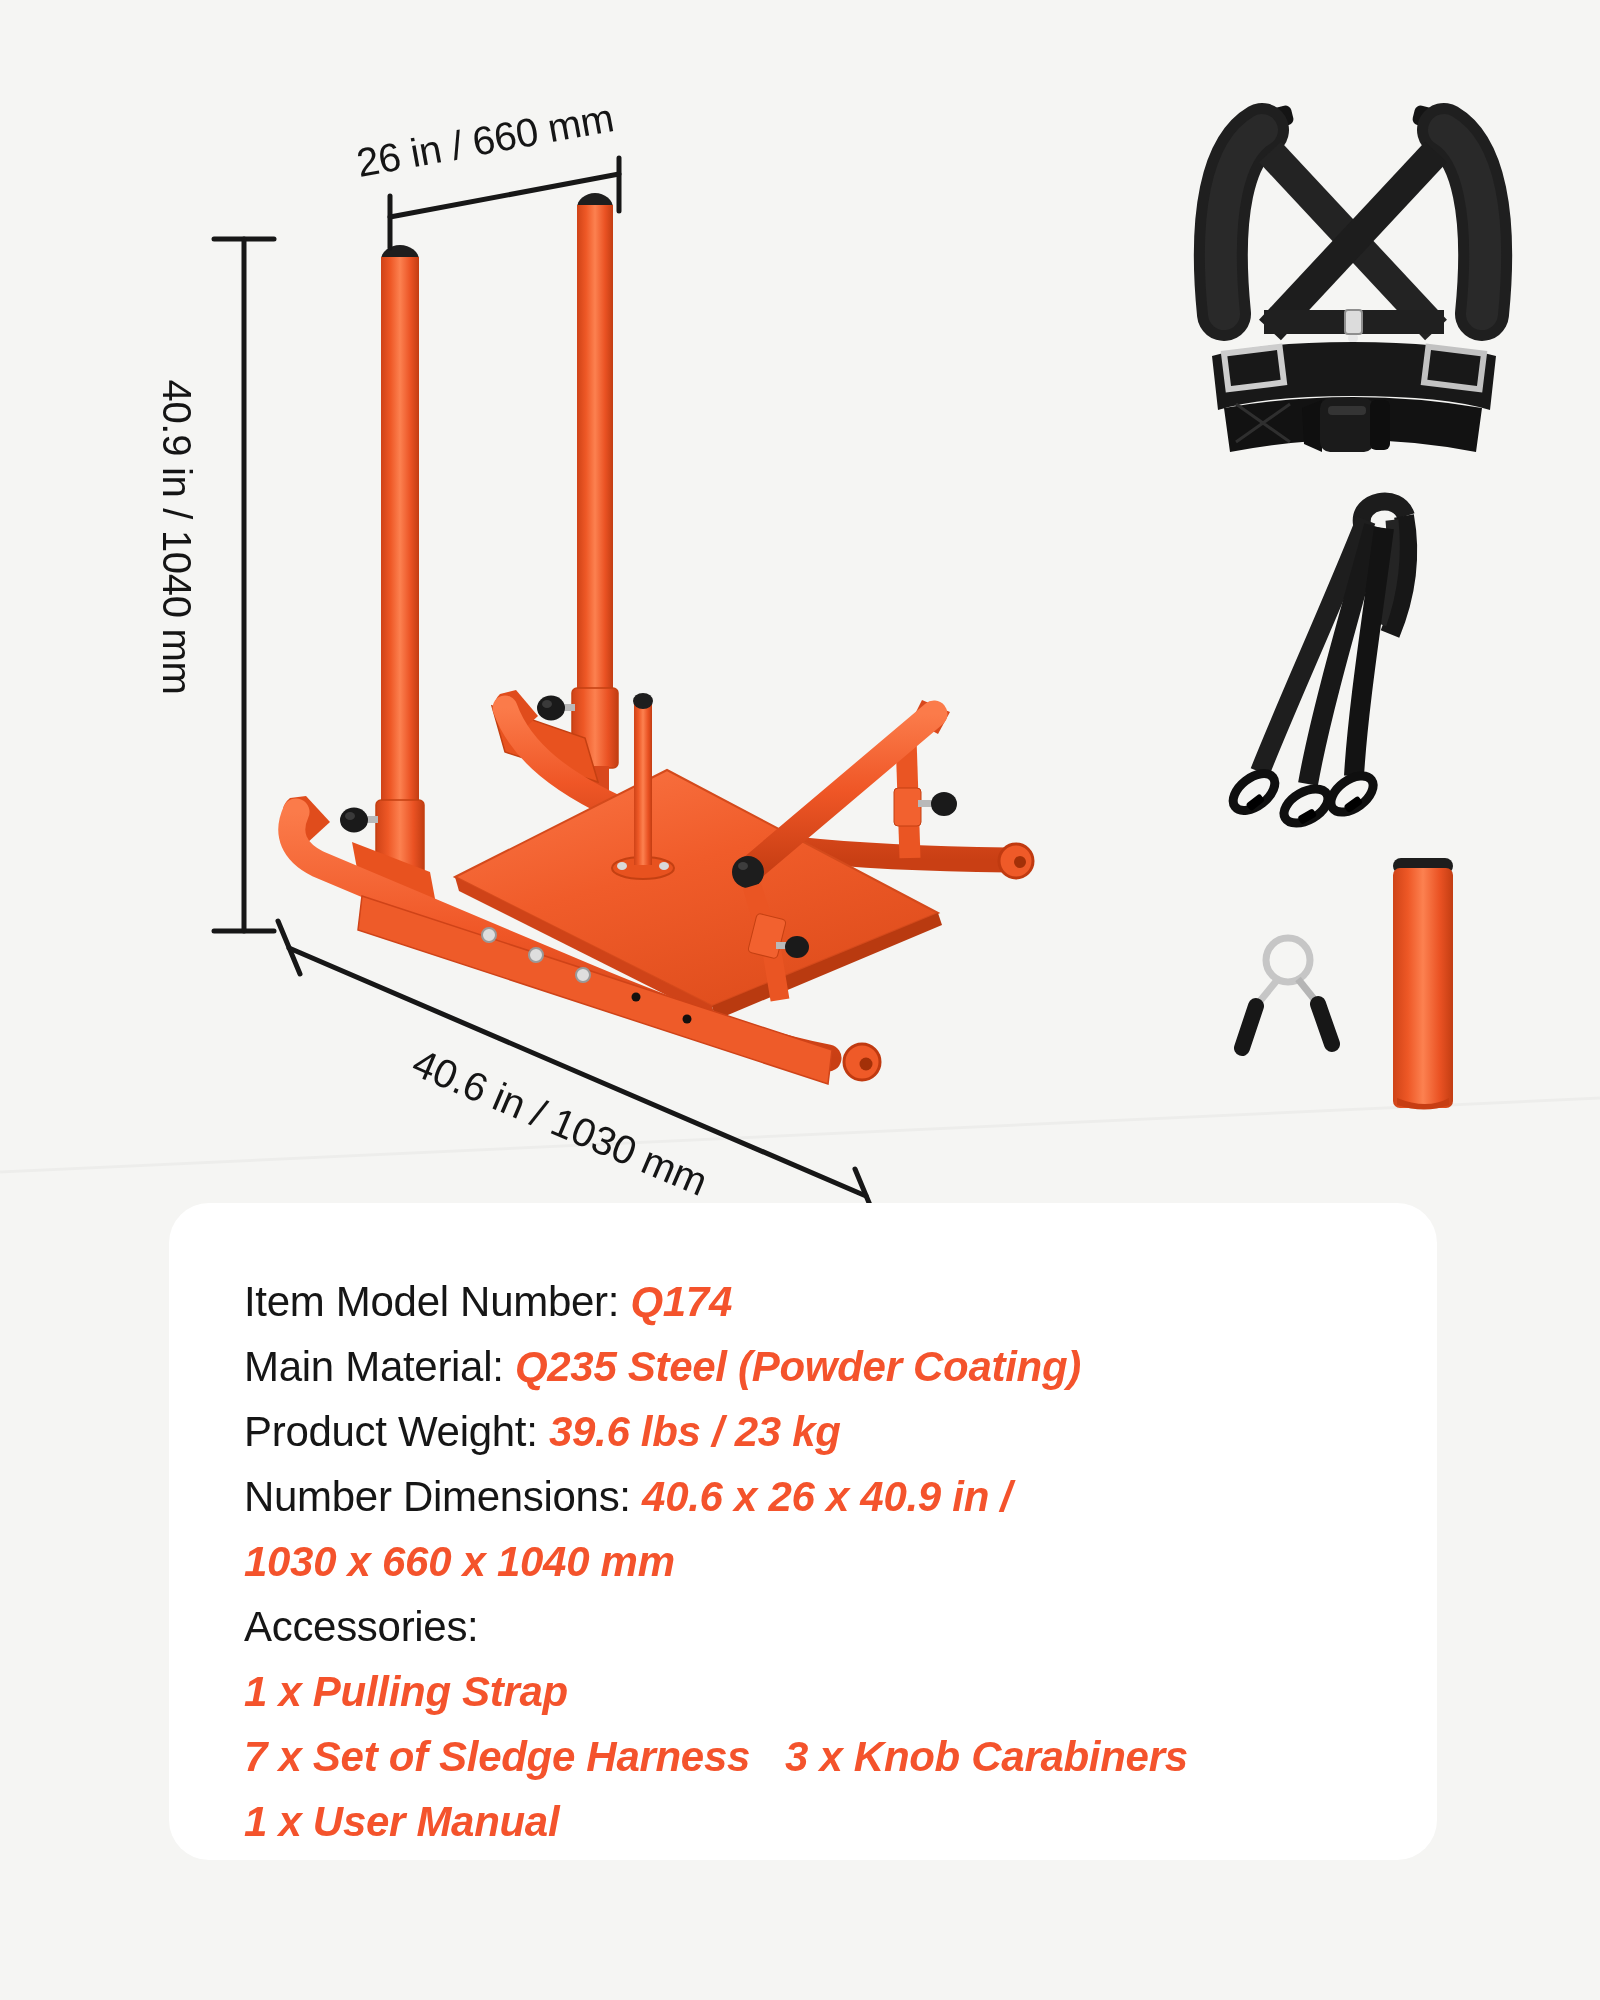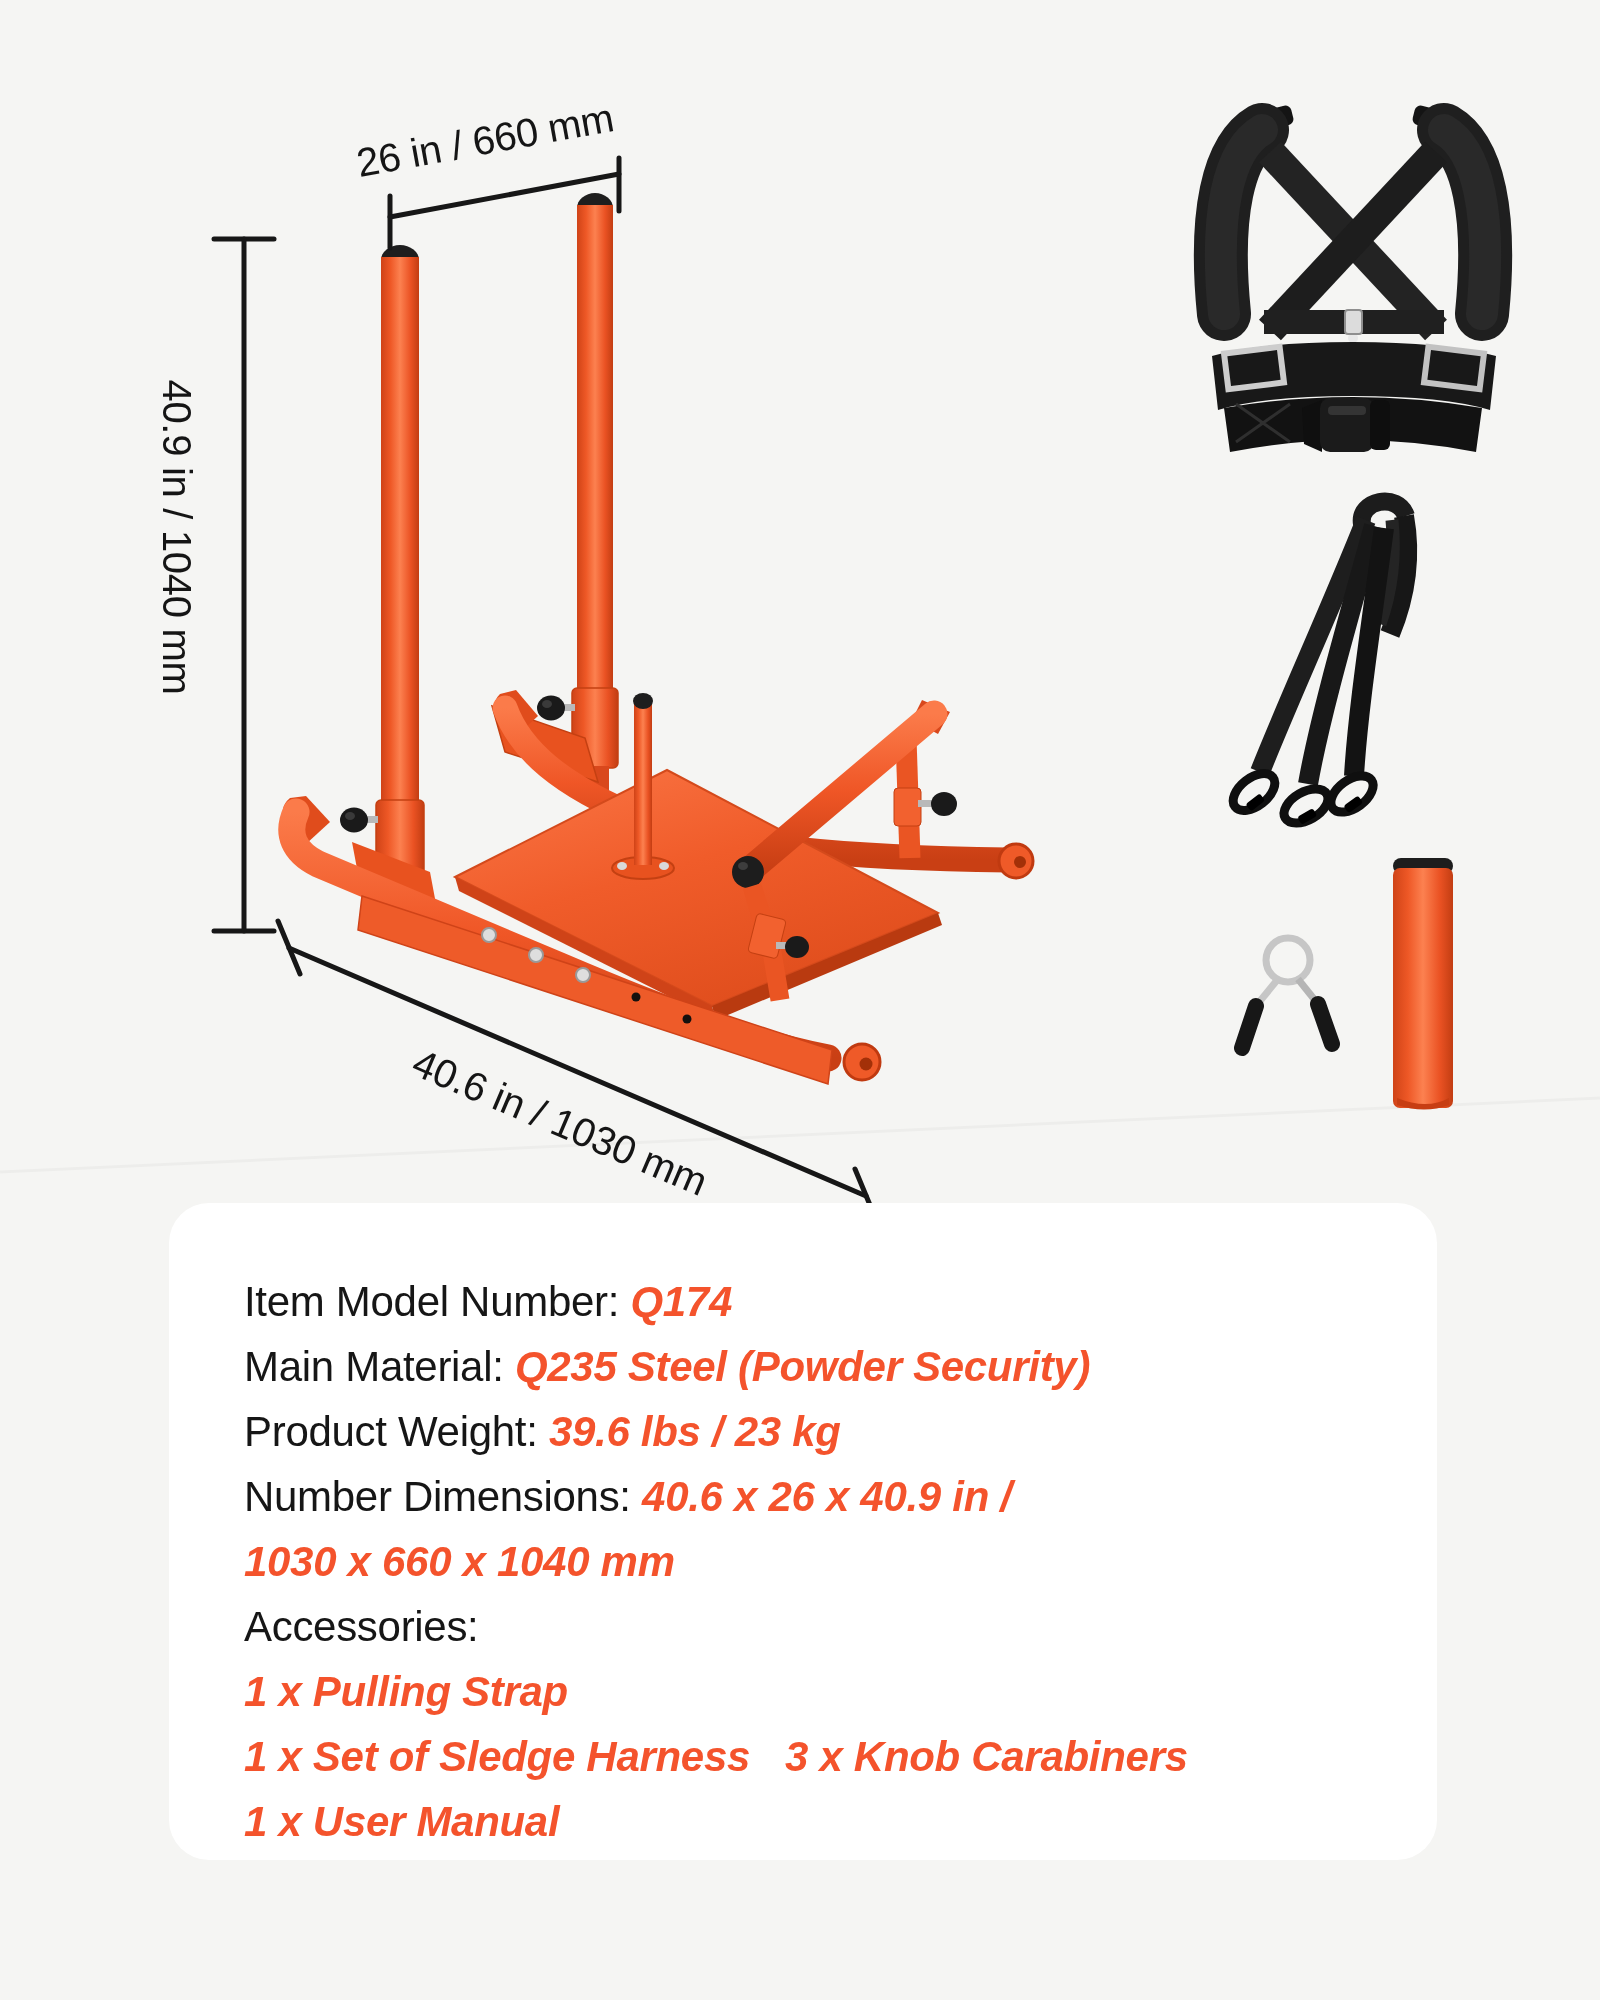--- a/index.html
+++ b/index.html
@@ -221,39 +221,39 @@
 
   <div class="dim-label w">26 in / 660 mm</div>
   <div class="dim-label h">40.9 in / 1040 mm</div>
   <div class="dim-label l">40.6 in / 1030 mm</div>
 
   <div class="spec-panel">
     <div class="spec-line">
       <span class="lbl">Item Model Number: </span><span class="val">Q174</span>
     </div>
     <div class="spec-line">
-      <span class="lbl">Main Material: </span><span class="val">Q235 Steel (Powder Security)</span>
+      <span class="lbl">Main Material: </span><span class="val">Q235 Steel (Powder Coating)</span>
     </div>
     <div class="spec-line">
       <span class="lbl">Product Weight: </span><span class="val">39.6 lbs / 23 kg</span>
     </div>
     <div class="spec-line">
       <span class="lbl">Number Dimensions: </span><span class="val">40.6 x 26 x 40.9 in /</span>
     </div>
     <div class="spec-line">
       <span class="val">1030 x 660 x 1040 mm</span>
     </div>
     <div class="spec-line">
       <span class="lbl">Accessories:</span>
     </div>
     <div class="spec-line acc-row">
       <span class="val acc-col1">1 x Pulling Strap</span>
     </div>
     <div class="spec-line acc-row">
-      <span class="val acc-col1">1 x Set of Sledge Harness</span>
+      <span class="val acc-col1">7 x Set of Sledge Harness</span>
       <span class="val">3 x Knob Carabiners</span>
     </div>
     <div class="spec-line acc-row">
       <span class="val acc-col1">1 x User Manual</span>
     </div>
   </div>
 
 </div>
 
 </body></html>

